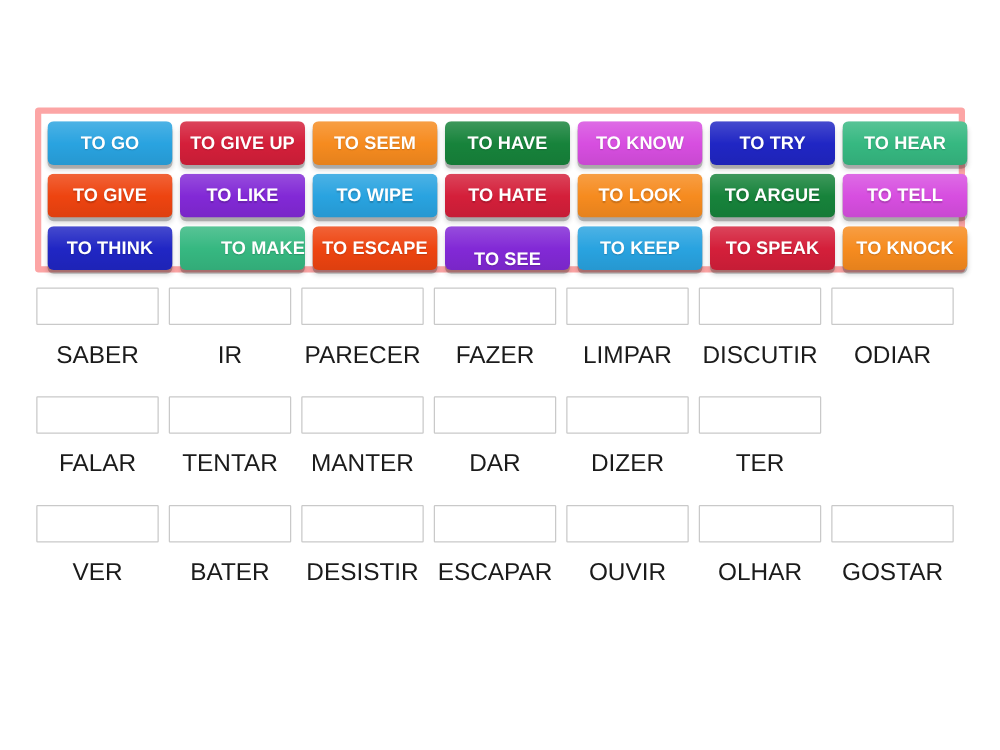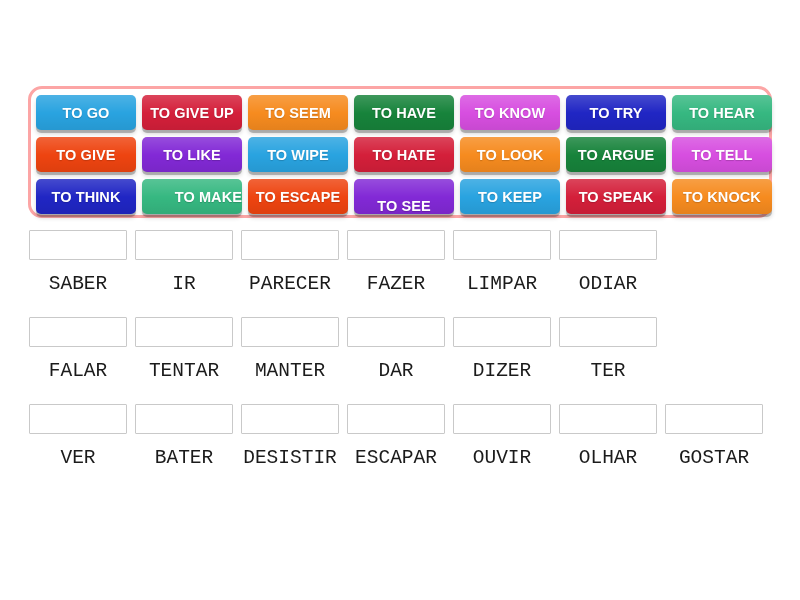--- a/index.html
+++ b/index.html
@@ -21,22 +21,22 @@
   }
 
   
   .tile-bank {
     position: absolute;
     left: 28px;
     top: 86px;
     width: 744px;
     height: 132px;
     box-sizing: border-box;
-    border: 3px solid #fca5a5;
-    border-radius: 14px;
+    border: 5px solid #fca5a5;
+    border-radius: 3px;
     background: #ffffff;
     padding: 6px 5px;
   }
   .tile-row {
     display: flex;
     height: 40px;
     margin-bottom: 2px;
   }
   .tile-row:last-child { margin-bottom: 0; }
 
@@ -91,21 +91,20 @@
     border-radius: 1px;
     cursor: pointer;
   }
   .answer-word {
     margin-top: 13px;
     font-size: 19.5px;
     color: #1b1b1b;
     line-height: 22px;
     white-space: nowrap;
     text-align: right;
-    font-family: Liberation Mono, monospace;
   }
 </style>
 </head>
 <body>
 
 <div id="app">
 
   <div class="tile-bank">
 
     <div class="tile-row">
@@ -200,20 +199,24 @@
       <div class="answer-cell">
         <div class="drop-box"></div>
         <div class="answer-word">FAZER</div>
       </div>
       <div class="answer-cell">
         <div class="drop-box"></div>
         <div class="answer-word">LIMPAR</div>
       </div>
       <div class="answer-cell">
         <div class="drop-box"></div>
+        <div class="answer-word">DISCUTIR</div>
+      </div>
+      <div class="answer-cell">
+        <div class="drop-box"></div>
         <div class="answer-word">ODIAR</div>
       </div>
     </div>
 
     <div class="answer-row">
       <div class="answer-cell">
         <div class="drop-box"></div>
         <div class="answer-word">FALAR</div>
       </div>
       <div class="answer-cell">

